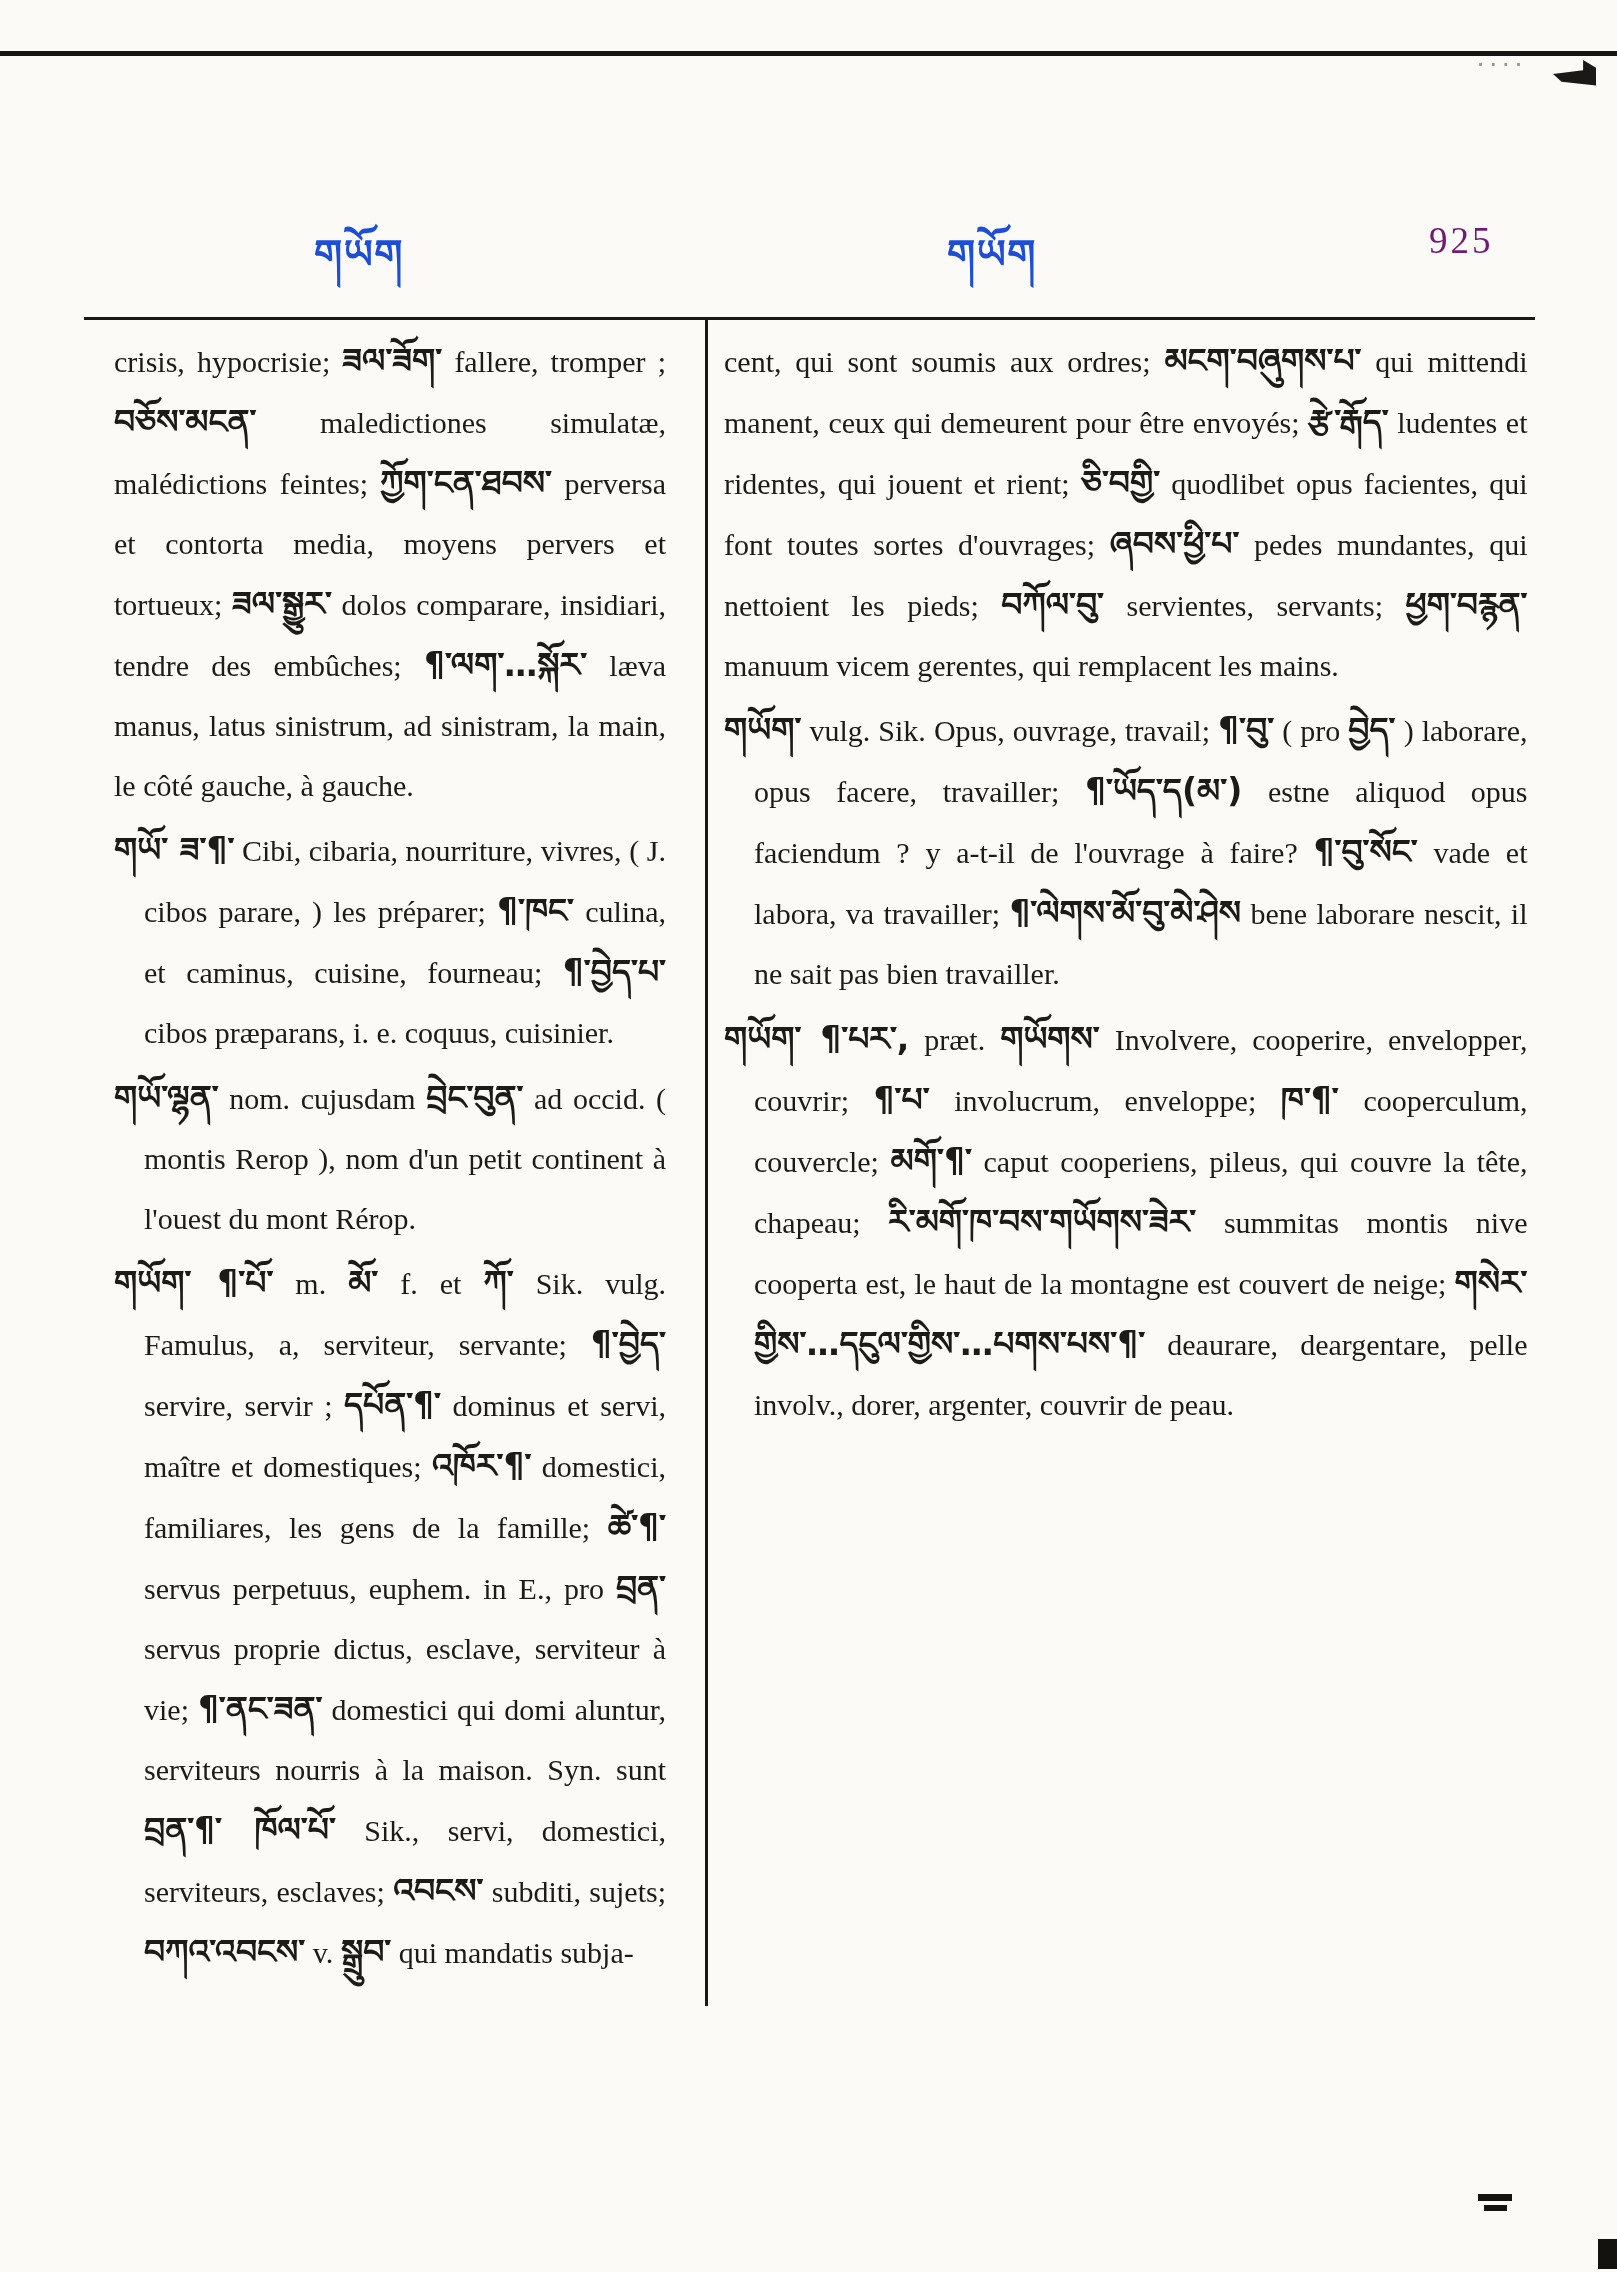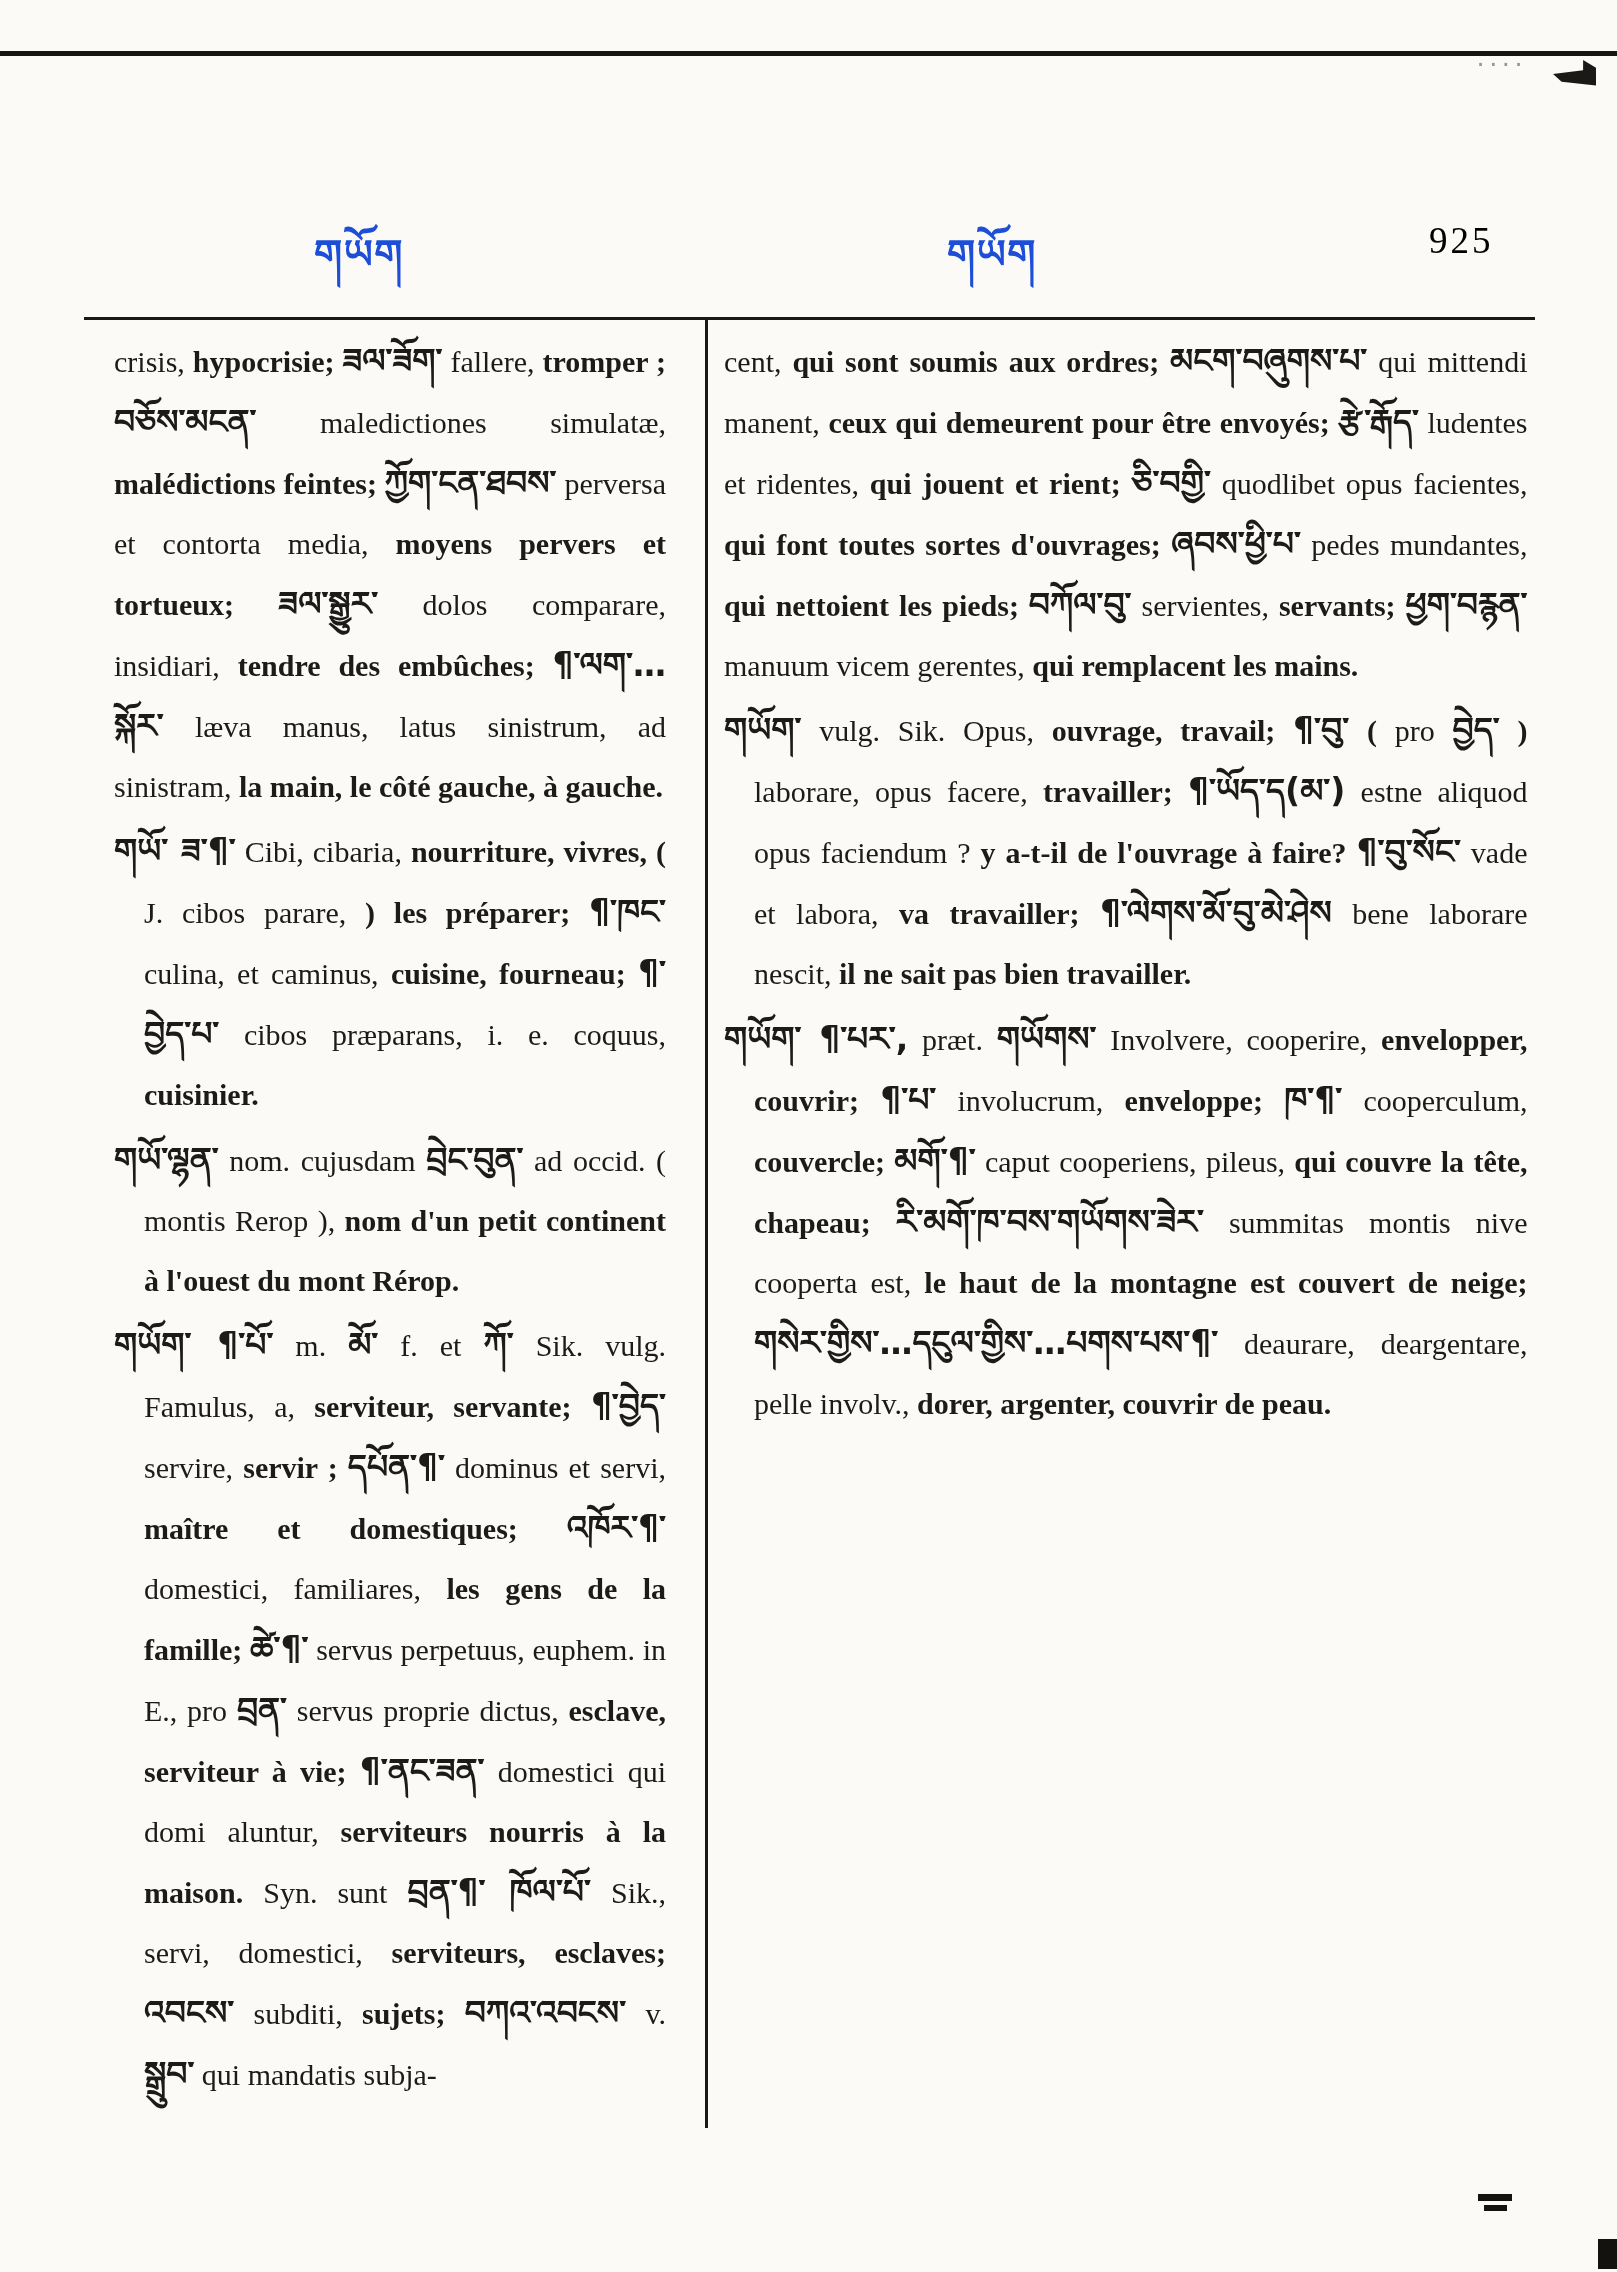--- a/index.html
+++ b/index.html
@@ -38,21 +38,21 @@
 
   .header-row { position:absolute; left:0; top:204px; width:1617px; height:82px; }
   .hdr-tib {
     position:absolute; font-size:40px; font-weight:bold; letter-spacing:1.5px;
     color:#1d4ed8;
   }
   .hdr-tib.left  { left:314px; top:4.5px; }
   .hdr-tib.right { left:947px; top:4.5px; }
   .page-number {
     position:absolute; left:1429px; top:15px;
-    font-size:37px; letter-spacing:3px; color:#000000;
+    font-size:37px; letter-spacing:3px; color:#701a75;
   }
 
   .text-block {
     position:absolute; left:84px; top:317px; width:1451px;
     border-top:3.7px solid #1a1816;
     display:flex;
   }
   .col {
     font-size:30px; line-height:60px;
     text-align:justify;
@@ -63,21 +63,21 @@
     border-right:3px solid #1a1816;
     padding-left:30px; padding-right:39px; padding-bottom:22.5px;
   }
   .col-right {
     width:827px;
     padding-left:16px; padding-right:7.5px; padding-bottom:22.5px;
   }
   p.para { margin:0; }
   p.para.entry { text-indent:-30px; padding-left:30px; margin-top:4.5px; }
   .run-i { }
-  .run-r { font-style:normal;font-weight:bold; }
+  .run-r { font-style:normal; }
   .run-t {
     font-style:normal; font-weight:bold; font-size:33px;
     font-family:"DejaVu Sans","Liberation Serif",serif;
   }
 </style>
 </head>
 <body>
 
 <div class="page">
 

